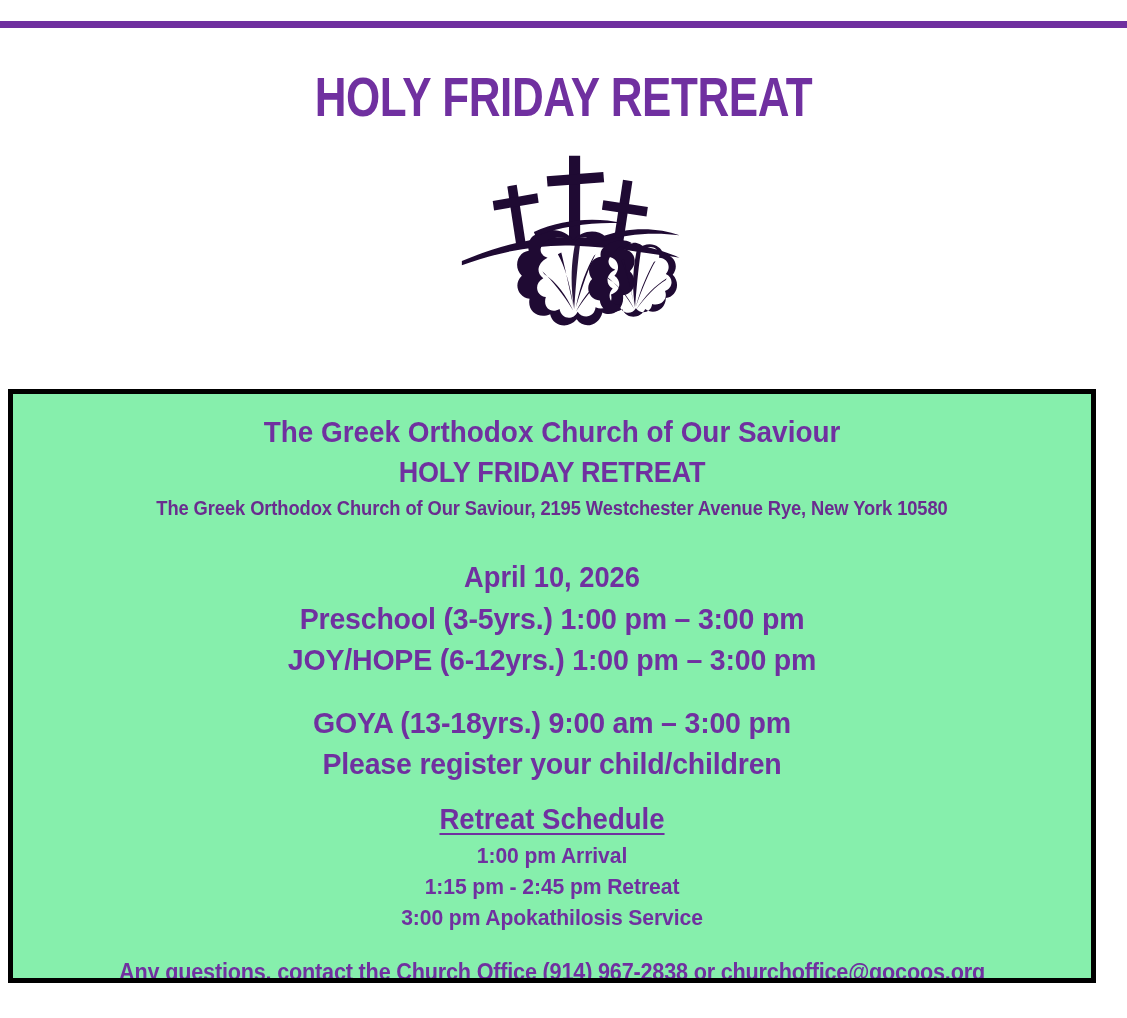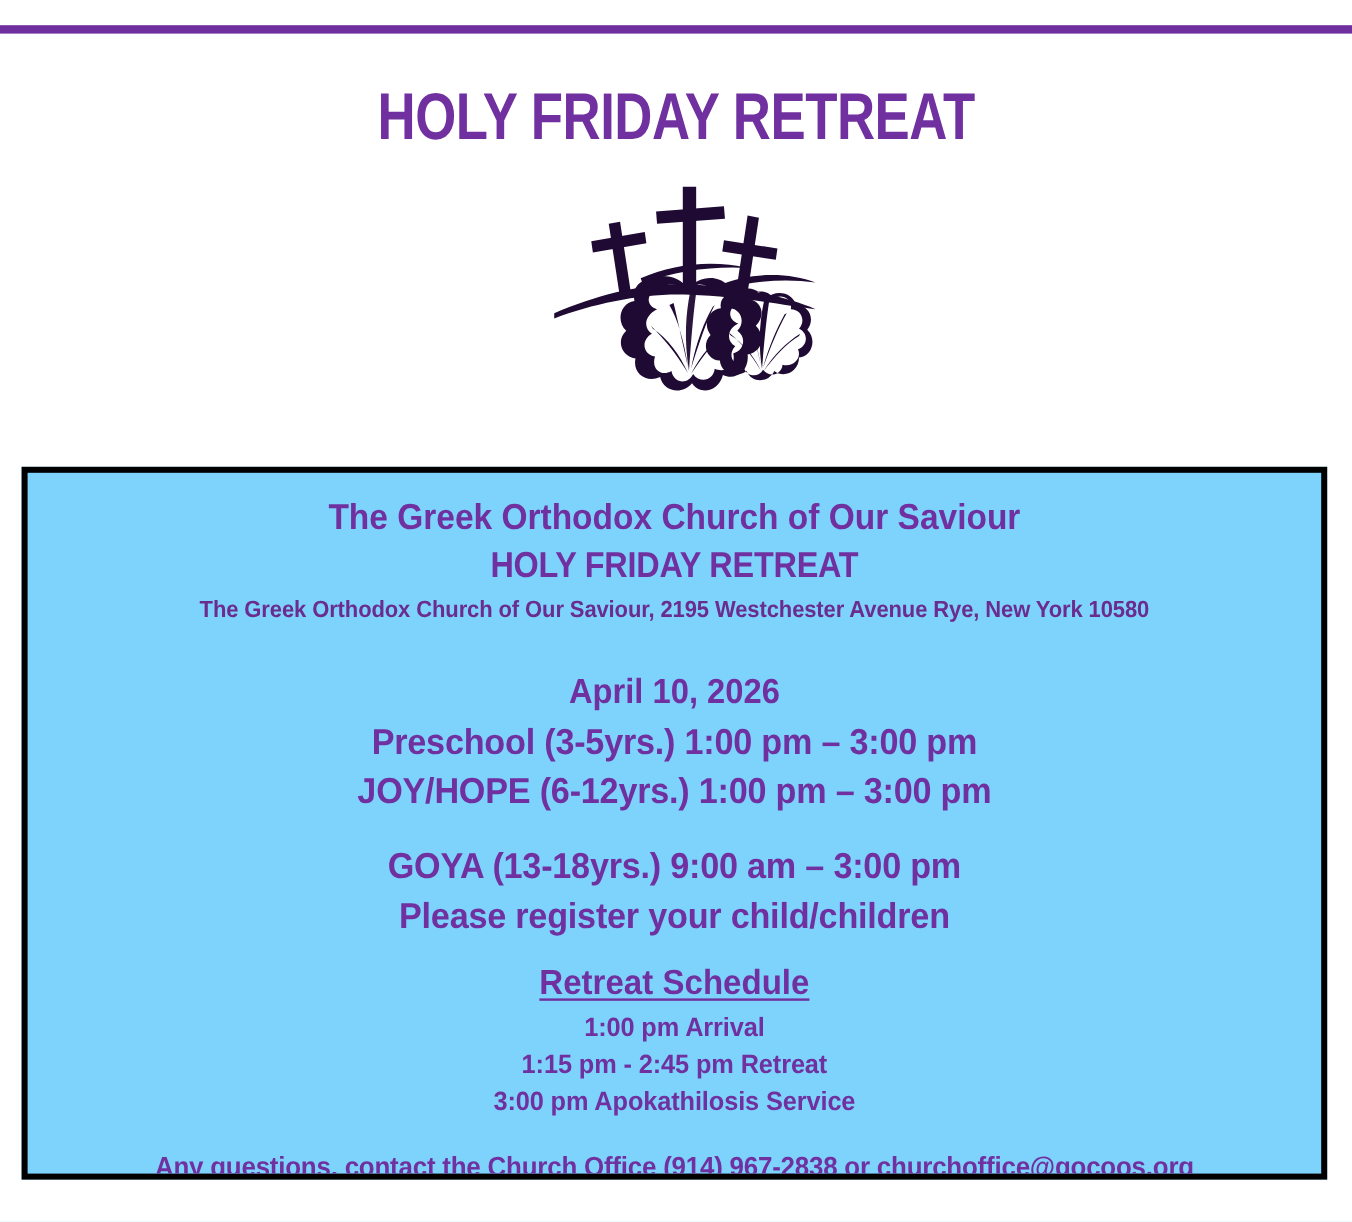--- a/index.html
+++ b/index.html
@@ -51,27 +51,27 @@
     left: 455px;
     top: 140px;
     width: 240px;
     height: 225px;
   }
   .artwork svg { display: block; width: 240px; height: 225px; }
 
   
   .content-box {
     position: absolute;
-    left: 18px;
+    left: 8px;
     top: 389px;
     width: 1088px;
     height: 594px;
     border: 5px solid #000000;
     box-sizing: border-box;
-    background: #7dd3fc;
+    background: #86efac;
     overflow: hidden;
   }
   .box-inner {
     padding: 18px 14px 0 14px;
     text-align: center;
   }
 
   .line {
     color: #7030a0;
     font-weight: bold;

